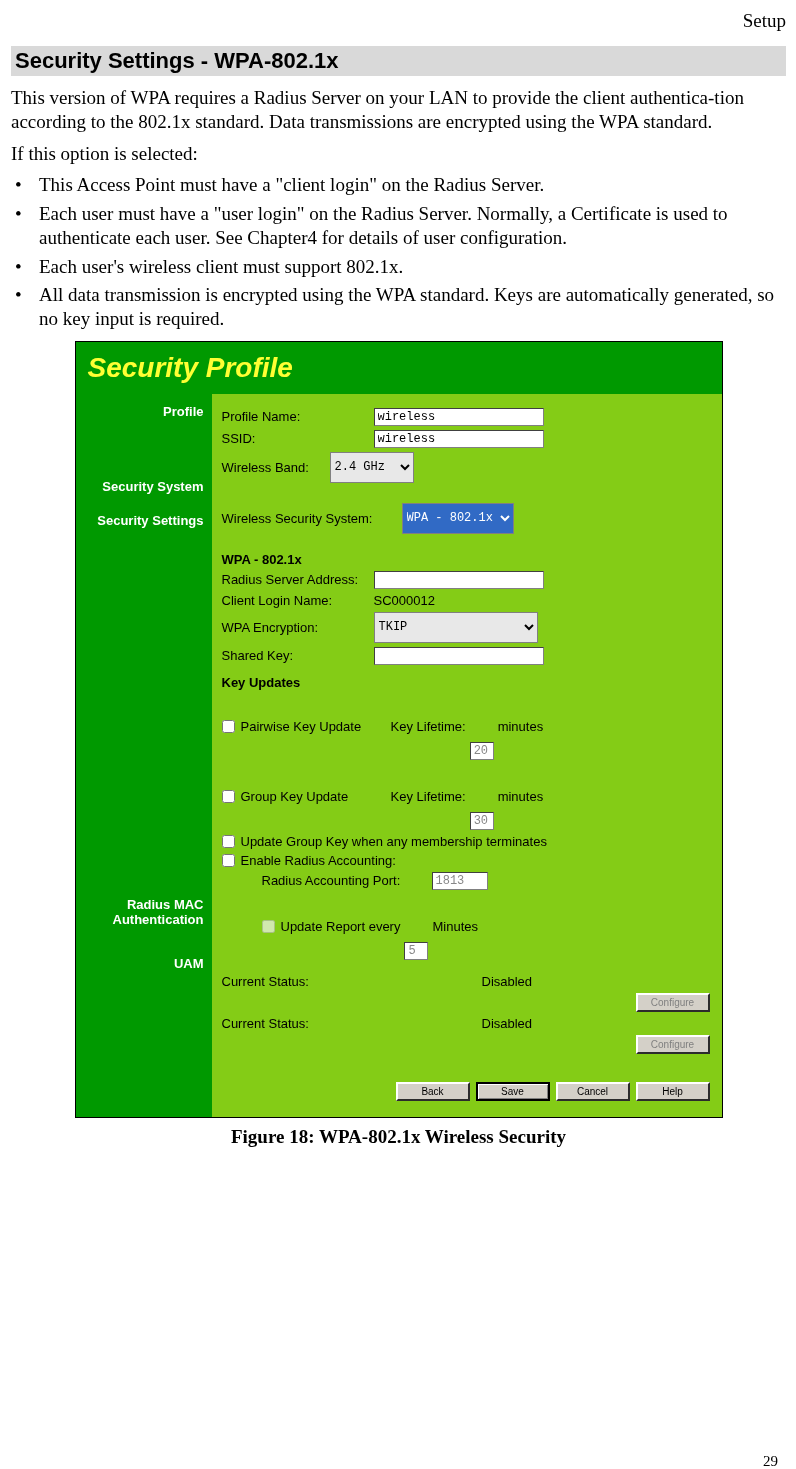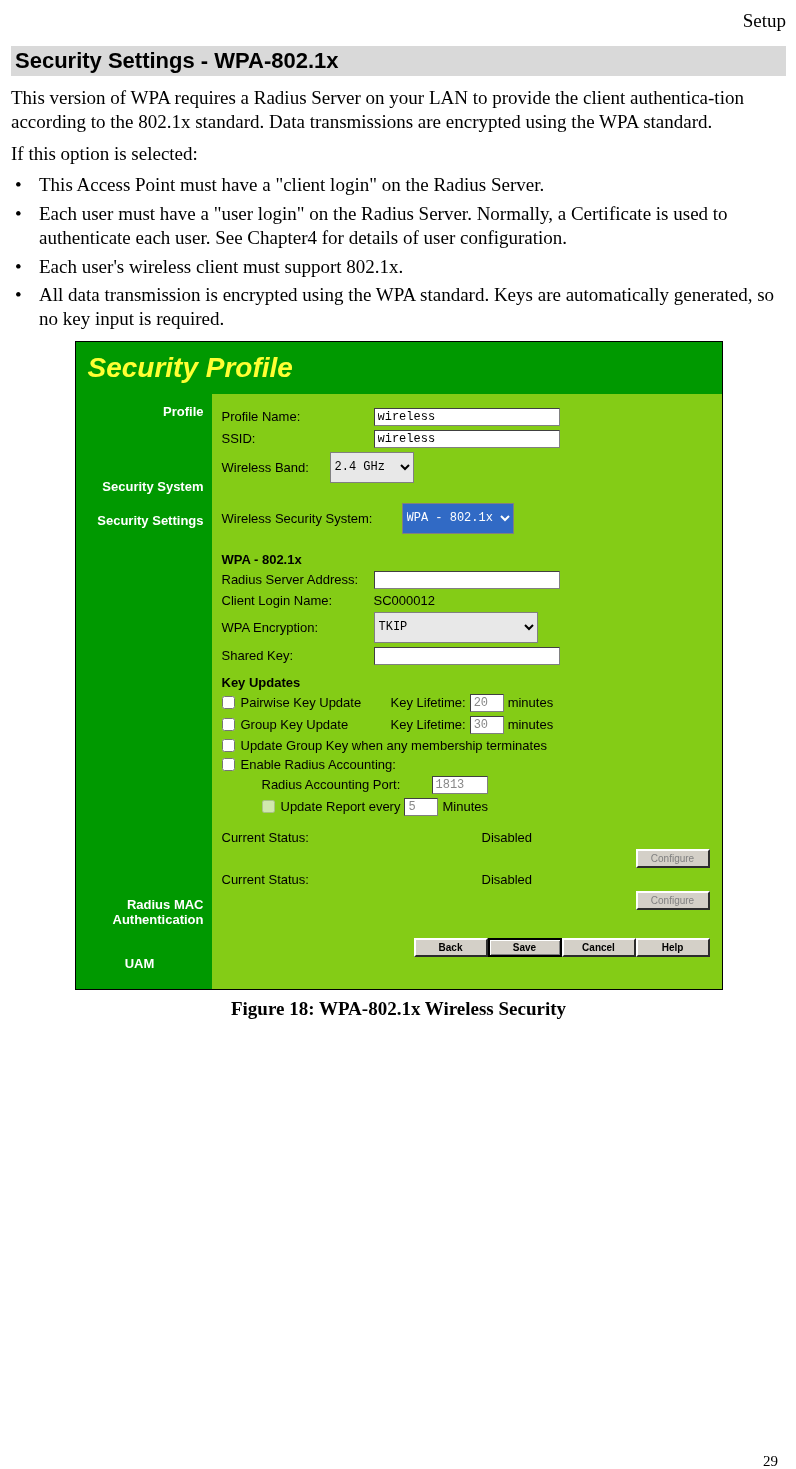--- a/index.html
+++ b/index.html
@@ -72,39 +72,39 @@
     color: #fff;
     font-weight: bold;
     text-align: right;
     padding: 10px 8px 0 0;
     font-size: 13px;
   }
   .gui-side .sect { margin-bottom: 18px; line-height: 1.2; }
   .gui-side .sect.sp2 { margin-top: 25px; }
   .gui-side .sect.sp3 { margin-top: 4px; }
   .gui-side .sect.sp-rmac { margin-top: 368px; }
-  .gui-side .sect.sp-uam { margin-top: 28px; text-align: center; }
+  .gui-side .sect.sp-uam { margin-top: 28px; }
   .gui-main { flex: 1; padding: 10px 12px 10px 10px; color:#000; }
   .row { margin: 4px 0; display: flex; align-items: center; }
   .row label { width: 152px; }
   .row label.w2 { width: 180px; }
   .row .val { }
   input.tx {
     font-family: "Courier New", monospace;
     font-size: 12px;
     border: 1px solid #808080;
     border-top-color:#404040; border-left-color:#404040;
     background: #fff;
     height: 18px;
     padding: 1px 3px;
     box-sizing: border-box;
   }
-  .tx.w170 { width: 186px; }
+  .tx.w170 { width: 170px; }
   .tx.w56  { width: 56px; }
-  .tx.w34  { width: 34px; }
+  .tx.w34  { width: 24px; margin-top: 48px; }
   select.sel {
     font-family: "Courier New", monospace;
     font-size: 12px;
     border: 1px solid #808080;
     background: #e8e8e8;
     height: 31px;
   }
   .sel.w90 { width: 84px; }
   .sel.w110{ width: 112px; }
   .sel.w170{ width: 164px; }
@@ -118,21 +118,21 @@
     border: 2px outset #fff;
     border-right-color:#808080; border-bottom-color:#808080;
     padding: 2px 0;
     width: 70px;
     text-align: center;
     cursor: default;
     color:#000;
   }
   .btn.dis { color:#808080; }
   .btnrow { display:flex; justify-content:flex-end; gap:6px; margin:4px 0; }
-  .btnrow-bottom { display:flex; justify-content:flex-end; margin-top:28px; padding-bottom:6px;font-weight:bold;}
+  .btnrow-bottom { display:flex; justify-content:flex-end; gap:6px; margin-top:28px; padding-bottom:6px;}
   .btn.emph { border:2px solid #000; box-shadow: inset 1px 1px #fff, inset -1px -1px #808080; }
   .status-row { display:flex; margin:4px 0; }
   .status-row .lab { width: 260px; }
 </style>
 </head>
 <body>
 
 <div class="hdr-right">Setup</div>
 
 <h2 class="section">Security Settings - WPA-802.1x</h2>

